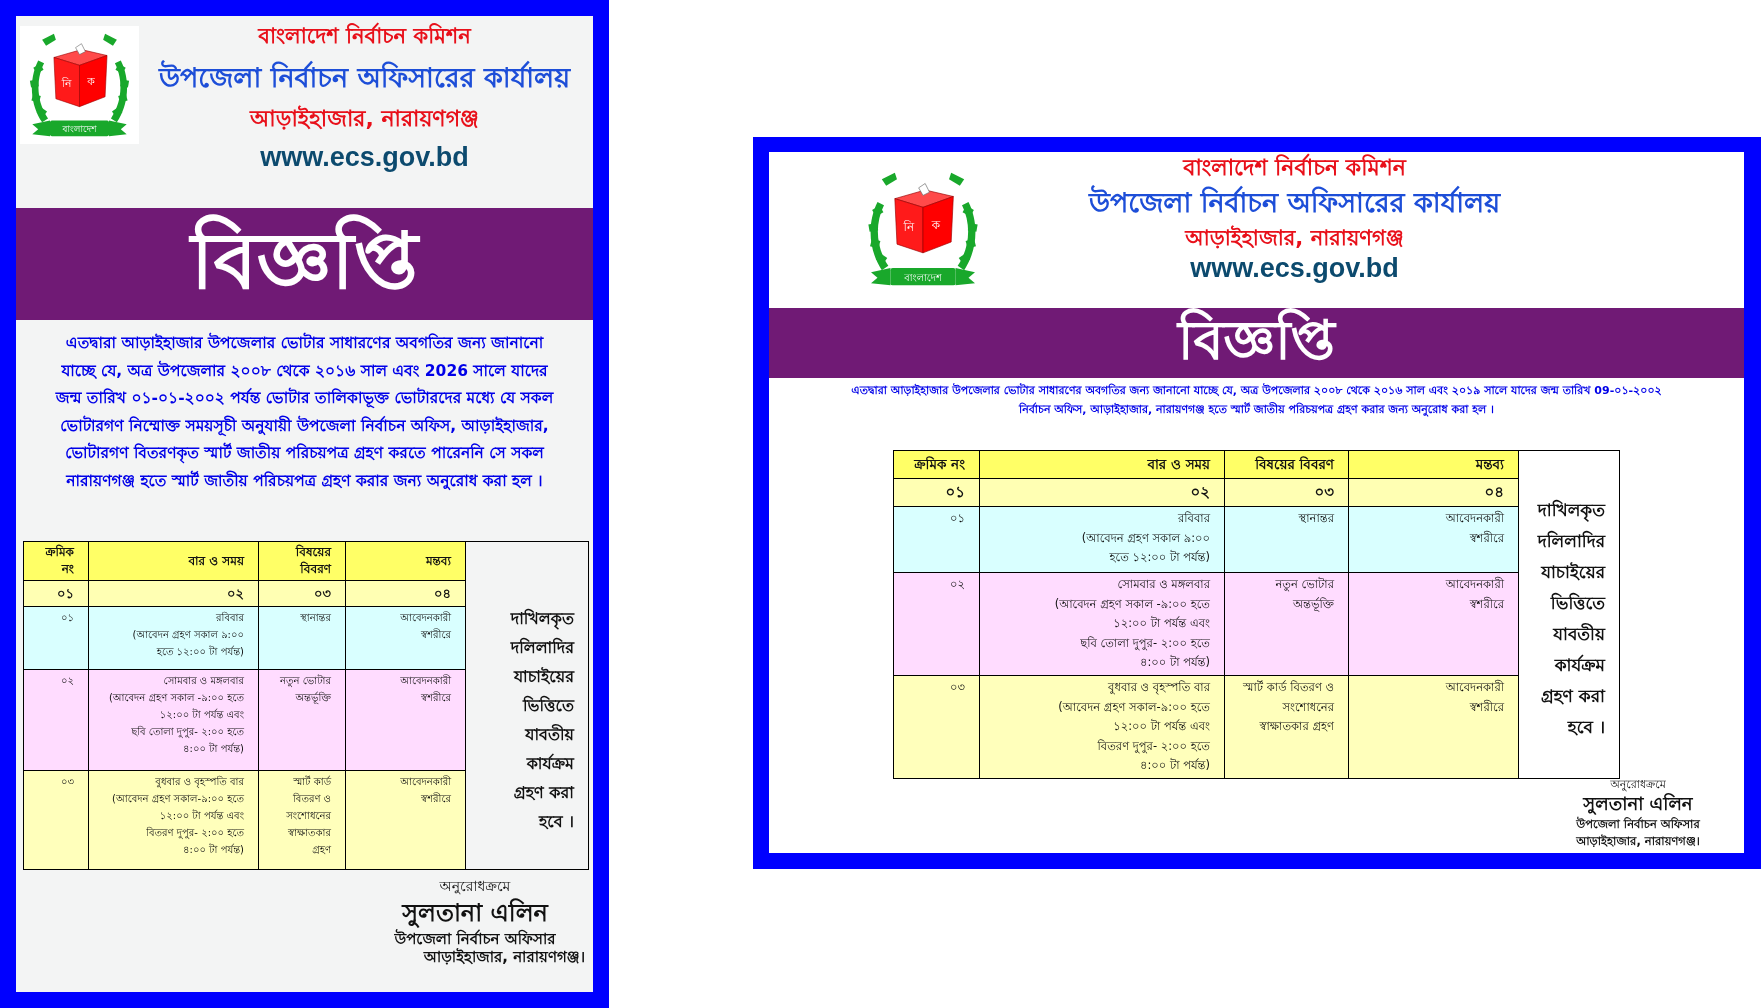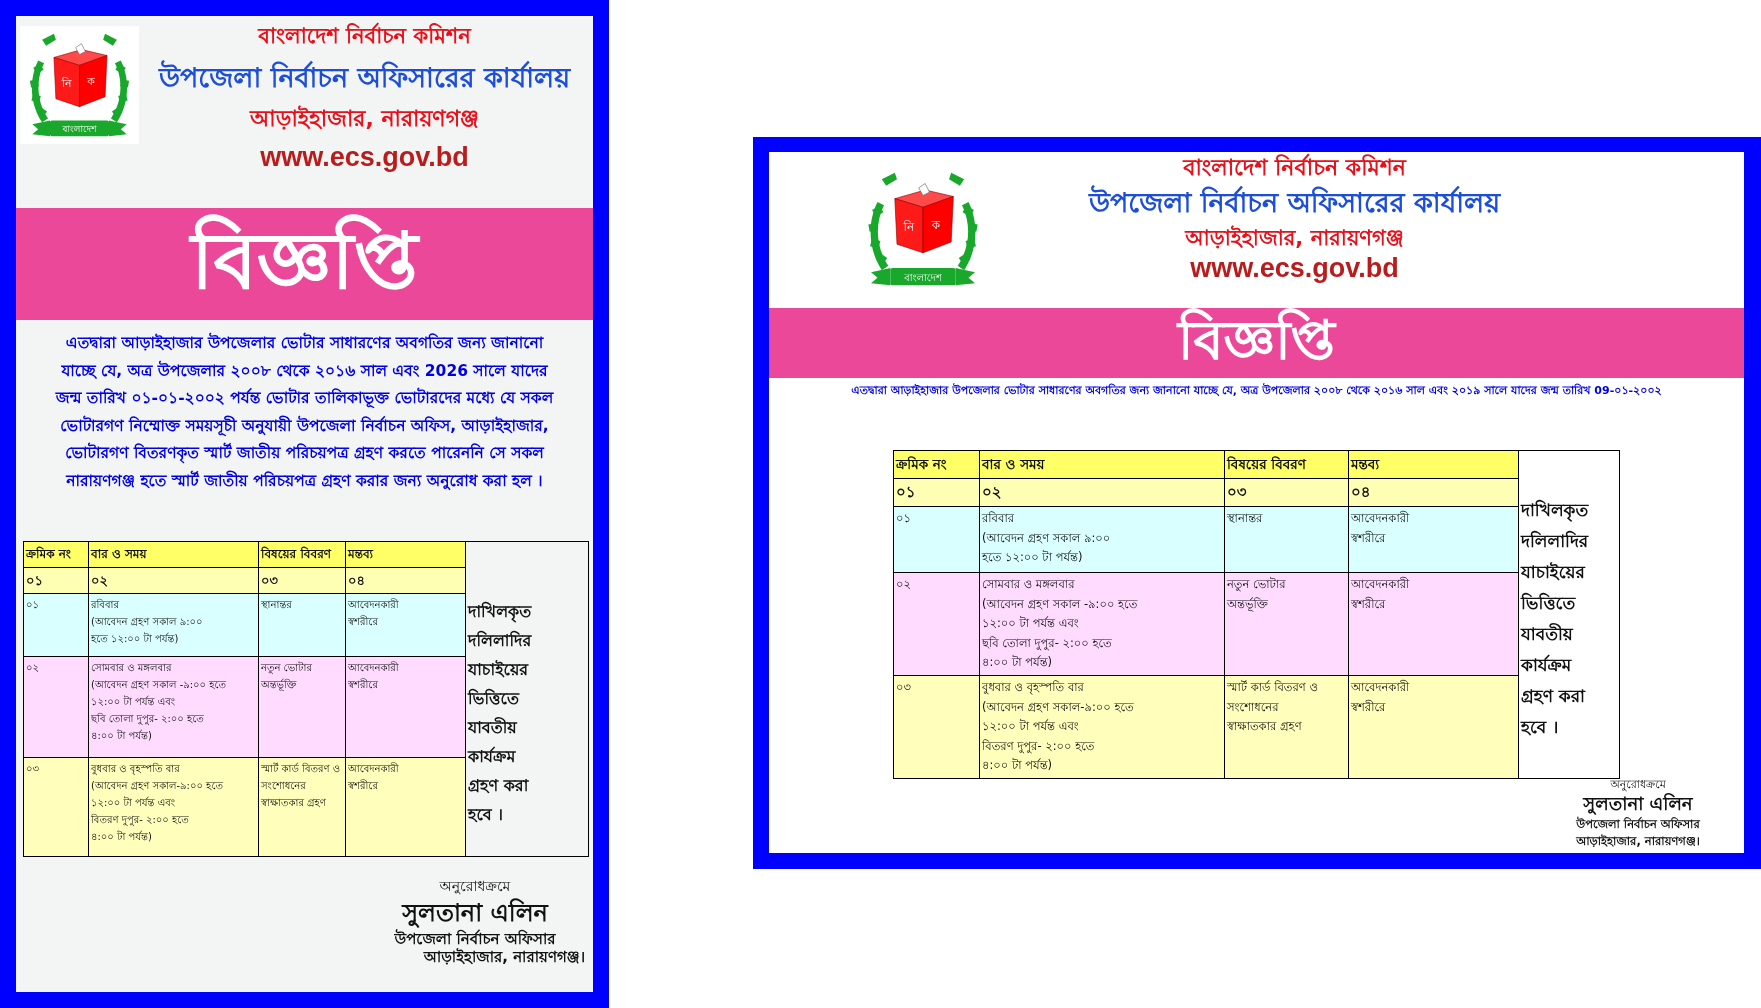--- a/index.html
+++ b/index.html
@@ -9,30 +9,30 @@
   .poster .inner { position:absolute; overflow:hidden; }
   .center-text { position:absolute; left:0; right:0; text-align:center; white-space:nowrap; line-height:1; }
 
   
   #left { left:0; top:0; width:609px; height:1008px; }
   #left .inner { left:16px; top:16px; width:577px; height:976px; background:#f3f4f4; }
   
   #right { left:753px; top:137px; width:1008px; height:732px; }
   #right .inner { left:16px; top:15px; width:975px; height:701px; background:#ffffff; }
 
-  .red-band { position:absolute; left:0; right:0; background:#ec4899; }
+  .red-band { position:absolute; left:0; right:0; background:#701a75; }
   .title-text { color:#ffffff; font-weight:bold; text-align:center; position:absolute; left:0; right:0; line-height:1; white-space:nowrap; }
 
   .red { color:#e8101a; }
   .green { color:#1d4ed8; }
-  .black { color:#b91c1c; font-family:"Liberation Sans", sans-serif; font-weight:bold; }
+  .black { color:#0c4a6e; font-family:"Liberation Sans", sans-serif; font-weight:bold; }
   .blue-para { color:#0000e8; text-align:center; position:absolute; font-weight:bold; }
 
   table.sched { position:absolute; border-collapse:collapse; table-layout:fixed; }
-  table.sched td { border:1.5px solid #000; text-align:left; vertical-align:top; color:#111; padding:2px 2px; }
+  table.sched td { border:1.5px solid #000; text-align:right; vertical-align:top; color:#111; padding:2px 14px; }
   table.sched tr.hdr td { background:#ffff66; font-weight:bold; vertical-align:middle; }
   table.sched tr.num td { background:#ffffb3; font-weight:bold; vertical-align:middle; }
   table.sched tr.r1 td.c { background:#d9ffff; }
   table.sched tr.r2 td.c { background:#ffdcff; }
   table.sched tr.r3 td.c { background:#ffffbb; }
   table.sched td.side { background:inherit; vertical-align:middle; font-weight:bold; border:1.5px solid #000; }
   .line { display:block; }
 
   .sig { position:absolute; text-align:center; color:#111; line-height:1.25; }
   .sig .name { font-weight:bold; }
@@ -229,20 +229,21 @@
     <div class="center-text green" style="left:236px; right:160px; top:37px; font-size:27px; font-weight:bold;">উপজেলা নির্বাচন অফিসারের কার্যালয়</div>
     <div class="center-text red" style="left:236px; right:160px; top:76px; font-size:21px; font-weight:bold;">আড়াইহাজার, নারায়ণগঞ্জ</div>
     <div class="center-text black" style="left:236px; right:160px; top:103px; font-size:27px;">www.ecs.gov.bd</div>
 
     <div class="red-band" style="top:156px; height:70px;">
       <div class="title-text" style="top:6px; font-size:54px;">বিজ্ঞপ্তি</div>
     </div>
 
     <div class="blue-para" style="left:0; right:0; top:230px; font-size:11px; line-height:18.5px;">
       <span class="line">এতদ্বারা আড়াইহাজার উপজেলার ভোটার সাধারণের অবগতির জন্য জানানো যাচ্ছে যে, অত্র উপজেলার ২০০৮ থেকে ২০১৬ সাল এবং ২০১৯ সালে যাদের জন্ম তারিখ 09-০১-২০০২</span>
+      <span class="line">নির্বাচন অফিস, আড়াইহাজার, নারায়ণগঞ্জ হতে স্মার্ট জাতীয় পরিচয়পত্র গ্রহণ করার জন্য অনুরোধ করা হল ।</span>
     </div>
 
     <table class="sched" style="left:124px; top:298px; width:726px; font-size:11.5px; line-height:19.5px;">
       <colgroup>
           <col style="width:86px">
           <col style="width:245px">
           <col style="width:124px">
           <col style="width:170px">
           <col style="width:101px">
         </colgroup>

